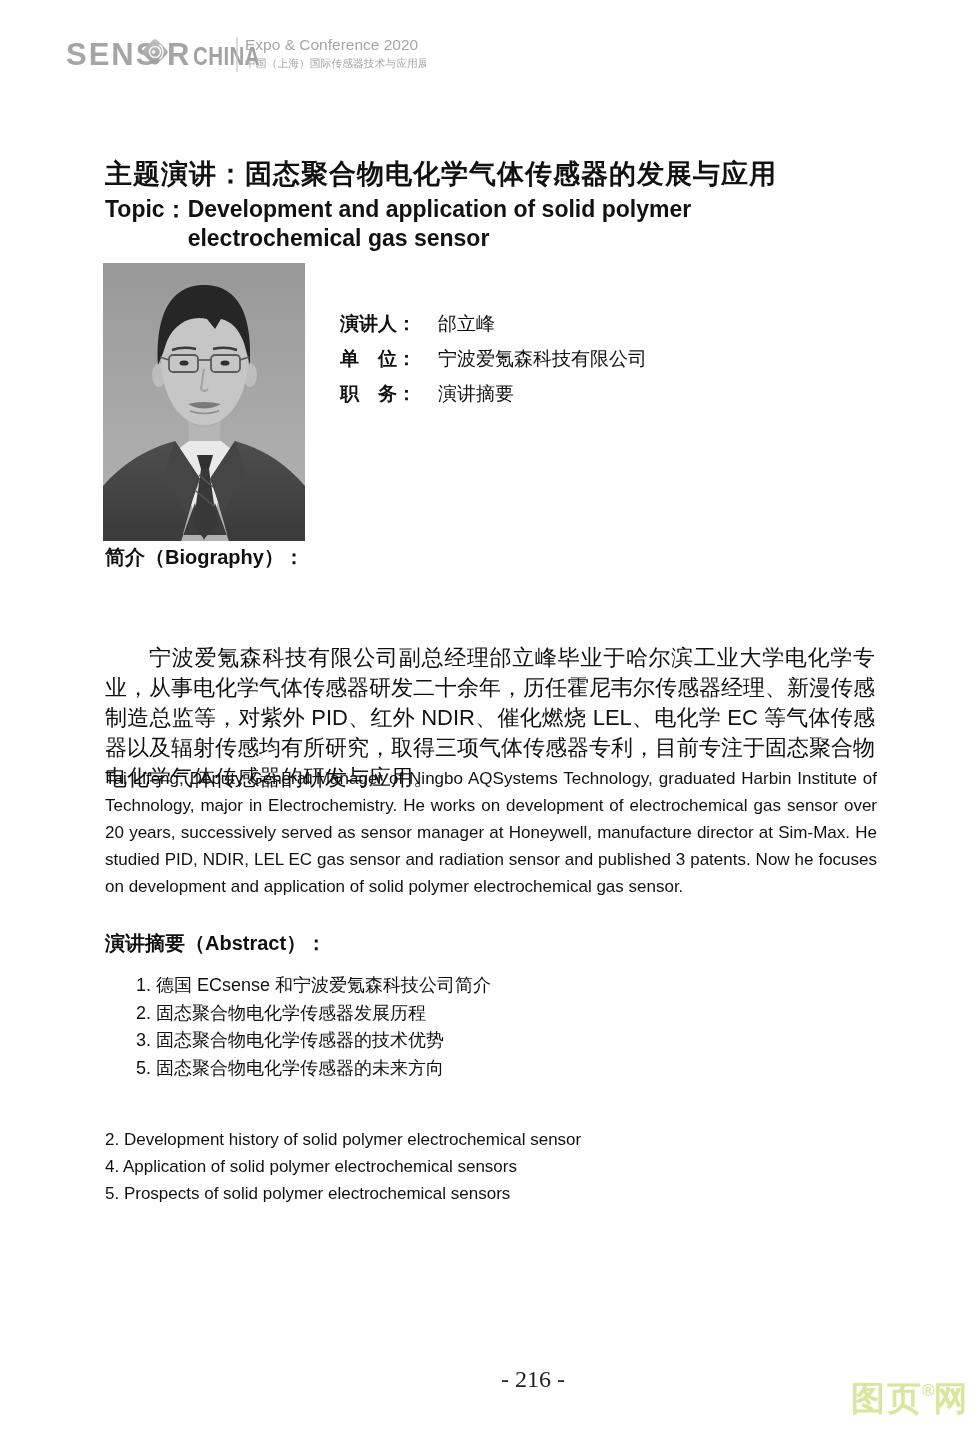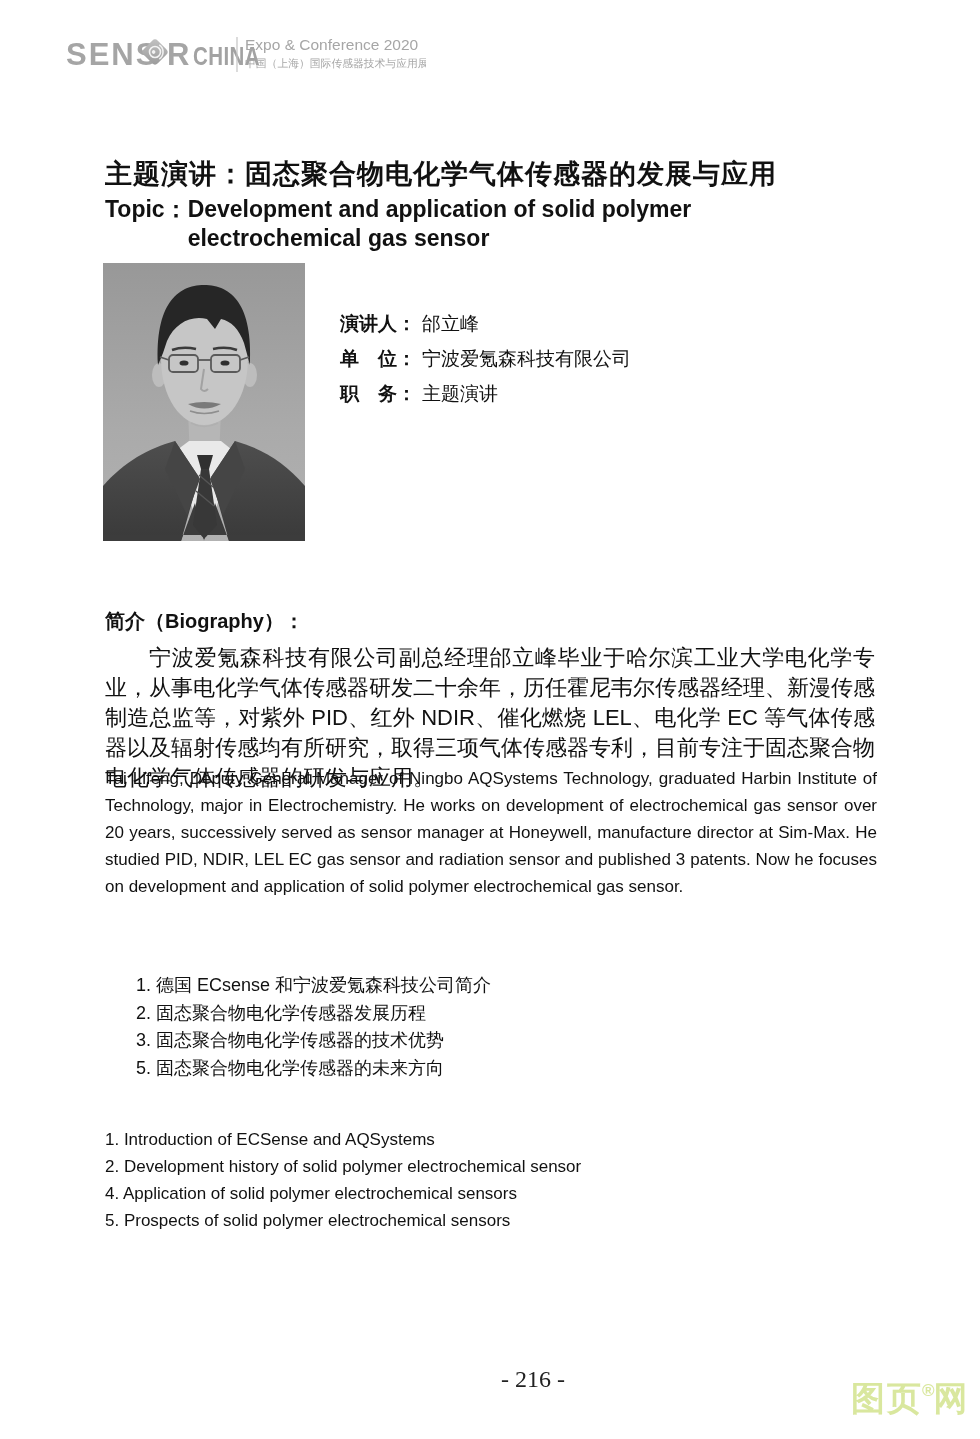--- a/index.html
+++ b/index.html
@@ -18,26 +18,26 @@
   .title-block{position:absolute;left:105px;top:134px;width:780px;margin-top:24px;}
   .title-zh{font-size:27px;font-weight:bold;letter-spacing:1px;line-height:32px;}
   .title-en{display:flex;margin-top:5px;font-size:23px;font-weight:bold;line-height:29px;}
   .title-en .topic-label{white-space:nowrap;}
   .title-en .topic-text{width:578px;}
   
   .photo{position:absolute;left:103px;top:263px;width:202px;height:278px;}
   .photo svg{display:block;width:100%;height:100%;}
   
   .speaker{position:absolute;left:340px;top:312px;font-size:19px;}
-  .speaker .row{display:flex;line-height:24px;margin-bottom:11px;}
+  .speaker .row{display:flex;line-height:24px;margin-bottom:11px;gap:16px;}
   .speaker .lbl{font-weight:bold;white-space:pre;}
   .speaker .val{margin-left:6px;}
   
   .sec-heading{position:absolute;left:105px;font-size:20px;font-weight:bold;}
-  .bio-heading{top:608px;}
+  .bio-heading{top:544px;}
   .bio-zh{
     position:absolute;left:105px;top:621px;width:770px;
     font-size:22px;line-height:30px;text-align:justify;text-indent:2em;
   }
   .bio-en{
     position:absolute;left:105px;top:748px;width:772px;
     font-size:17px;line-height:27px;text-align:justify;
   }
   .abs-heading{top:930px;}
   .list{list-style:none;margin:0;padding:0;}
@@ -165,38 +165,38 @@
     <div class="row">
       <span class="lbl">演讲人：</span>
       <span class="val">邰立峰</span>
     </div>
     <div class="row">
       <span class="lbl">单　位：</span>
       <span class="val">宁波爱氪森科技有限公司</span>
     </div>
     <div class="row">
       <span class="lbl">职　务：</span>
-      <span class="val">主题演讲</span>
+      <span class="val">演讲摘要</span>
     </div>
   </div>
 
   <div class="sec-heading bio-heading">简介（Biography）：</div>
   <p class="bio-zh">宁波爱氪森科技有限公司副总经理邰立峰毕业于哈尔滨工业大学电化学专业，从事电化学气体传感器研发二十余年，历任霍尼韦尔传感器经理、新漫传感制造总监等，对紫外 PID、红外 NDIR、催化燃烧 LEL、电化学 EC 等气体传感器以及辐射传感均有所研究，取得三项气体传感器专利，目前专注于固态聚合物电化学气体传感器的研发与应用。</p>
   <p class="bio-en">Tai Lifeng, Deputy General Manager of Ningbo AQSystems Technology, graduated Harbin Institute of Technology, major in Electrochemistry. He works on development of electrochemical gas sensor over 20 years, successively served as sensor manager at Honeywell, manufacture director at Sim-Max. He studied PID, NDIR, LEL EC gas sensor and radiation sensor and published 3 patents. Now he focuses on development and application of solid polymer electrochemical gas sensor.</p>
 
+  <div class="sec-heading abs-heading">演讲摘要（Abstract）：</div>
 
   <ul class="list list-zh">
     <li>1. 德国 ECsense 和宁波爱氪森科技公司简介</li>
     <li>2. 固态聚合物电化学传感器发展历程</li>
     <li>3. 固态聚合物电化学传感器的技术优势</li>
     <li>5. 固态聚合物电化学传感器的未来方向</li>
   </ul>
 
   <ul class="list list-en">
-    <li>1. Introduction of ECSense and AQSystems</li>
     <li>2. Development history of solid polymer electrochemical sensor</li>
     <li>4. Application of solid polymer electrochemical sensors</li>
     <li>5. Prospects of solid polymer electrochemical sensors</li>
   </ul>
 
   <div class="page-number">- 216 -</div>
 
   <div class="watermark">
     <span>图页</span><span class="reg">®</span><span>网</span>
   </div>

